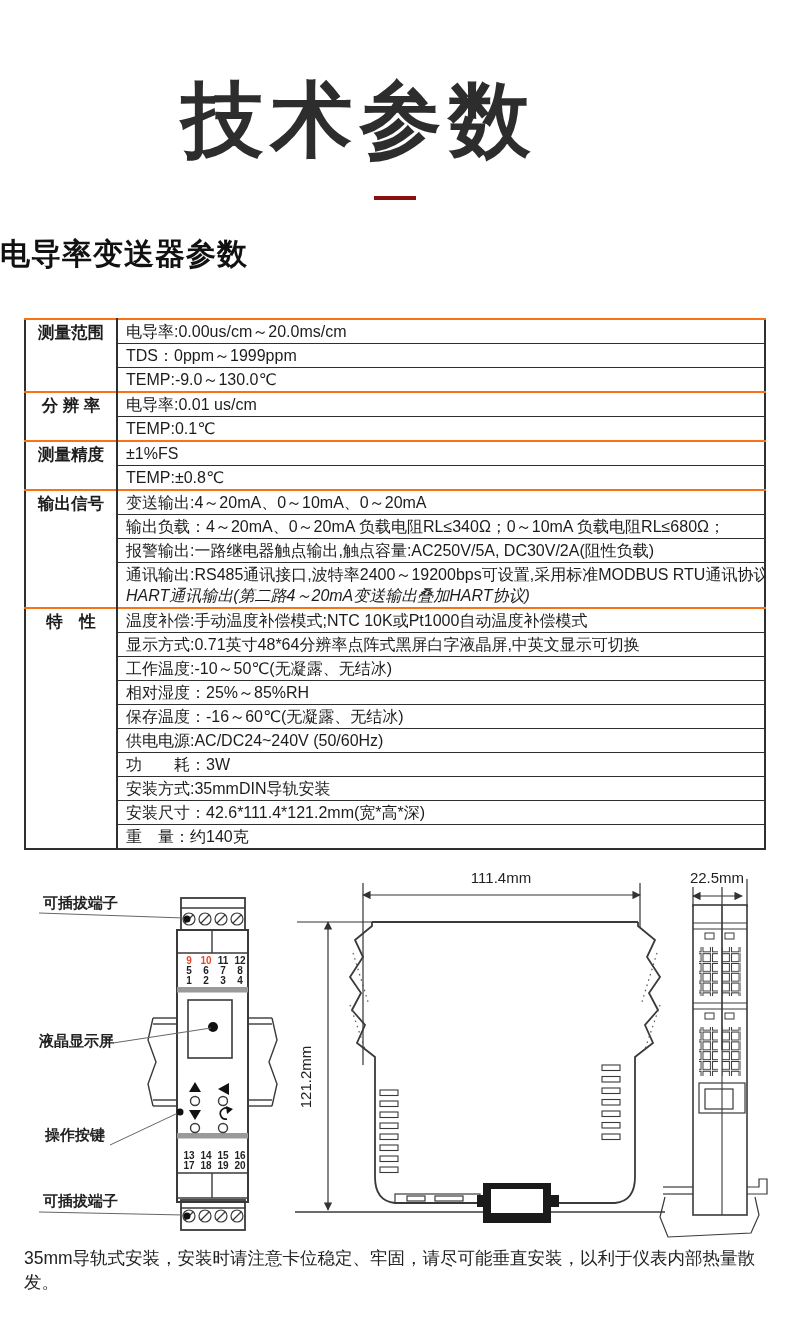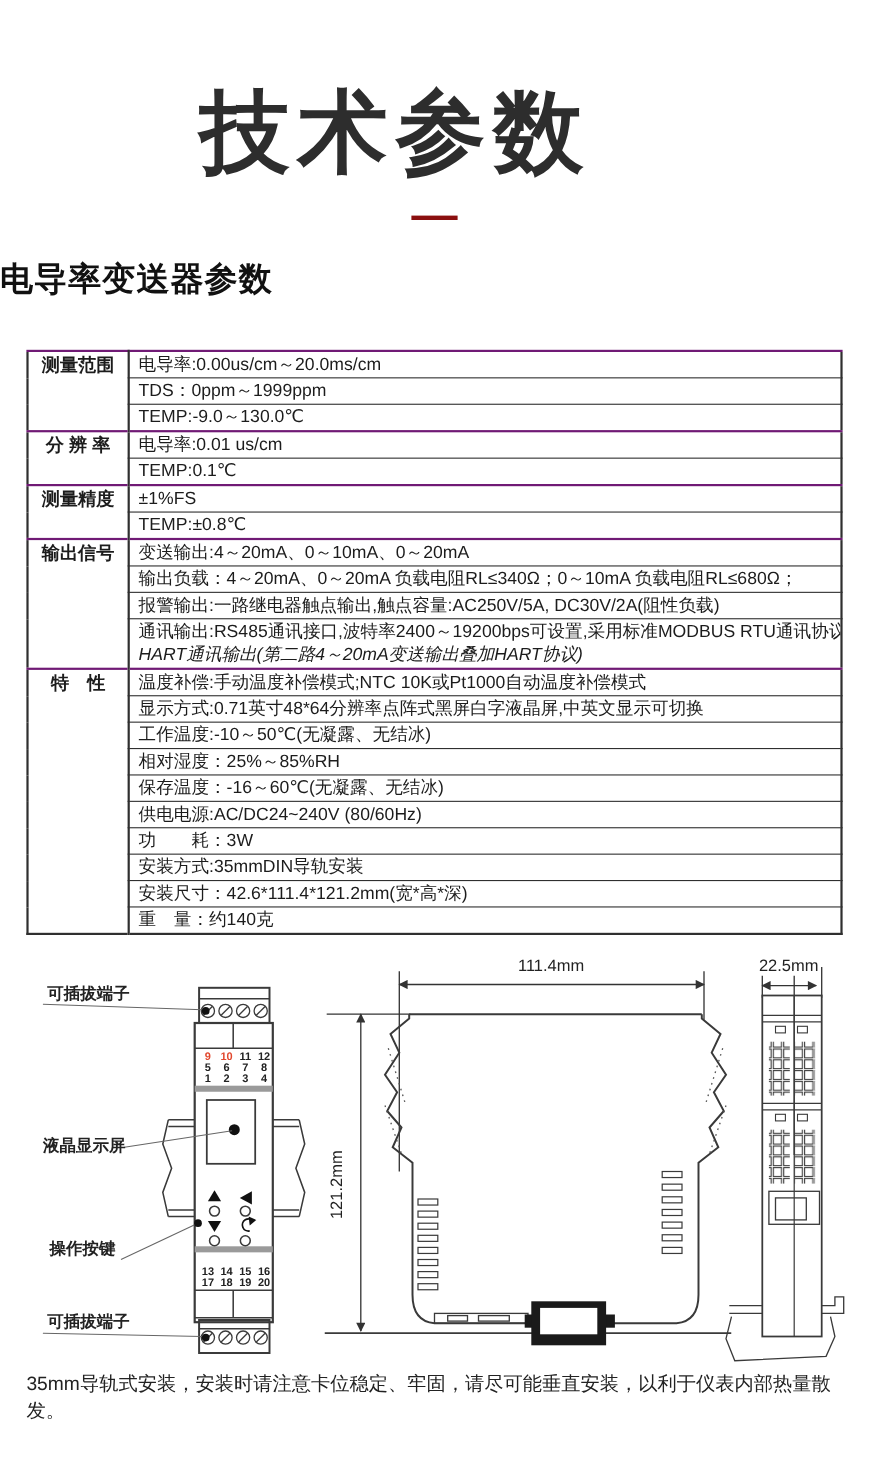--- a/index.html
+++ b/index.html
@@ -12,21 +12,21 @@
   .sub-title{position:absolute;top:234px;left:0;width:790px;margin:0;
     font-size:30px;font-weight:700;letter-spacing:1px;color:#111;}
 
   table.spec{position:absolute;left:24px;top:318px;width:742px;border-collapse:collapse;
     table-layout:fixed;font-size:16px;color:#1c1c1c;border:2px solid #2f2f2f;}
   table.spec col.c1{width:92px;}
   table.spec th{border-right:2px solid #2f2f2f;font-weight:600;text-align:center;
     vertical-align:top;padding-top:2px;font-size:16.5px;line-height:21px;}
   table.spec td{border-top:1px solid #2f2f2f;padding:1px 8px;height:21px;line-height:21px;
     font-weight:500;white-space:nowrap;overflow:hidden;}
-  table.spec tr.g-start th, table.spec tr.g-start td{border-top:2px solid #701a75;}
+  table.spec tr.g-start th, table.spec tr.g-start td{border-top:2px solid #f97316;}
   table.spec .center-line{font-style:italic;}
 
   .diagram{position:absolute;}
   .d-front{left:25px;top:878px;}
   .d-side{left:295px;top:865px;}
   .d-end{left:655px;top:865px;}
   svg text.cb-label{font-size:15px;font-weight:700;fill:#222;}
   svg text.dim{font-size:15px;font-weight:500;fill:#222;}
   svg text.tnum{font-size:10px;font-weight:700;text-anchor:middle;}
 
@@ -102,21 +102,21 @@
       <tr>
           <td>工作温度:-10～50℃(无凝露、无结冰)</td>
         </tr>
       <tr>
           <td>相对湿度：25%～85%RH</td>
         </tr>
       <tr>
           <td>保存温度：-16～60℃(无凝露、无结冰)</td>
         </tr>
       <tr>
-          <td>供电电源:AC/DC24~240V (80/60Hz)</td>
+          <td>供电电源:AC/DC24~240V (50/60Hz)</td>
         </tr>
       <tr>
           <td>功　　耗：3W</td>
         </tr>
       <tr>
           <td>安装方式:35mmDIN导轨安装</td>
         </tr>
       <tr>
           <td>安装尺寸：42.6*111.4*121.2mm(宽*高*深)</td>
         </tr>

